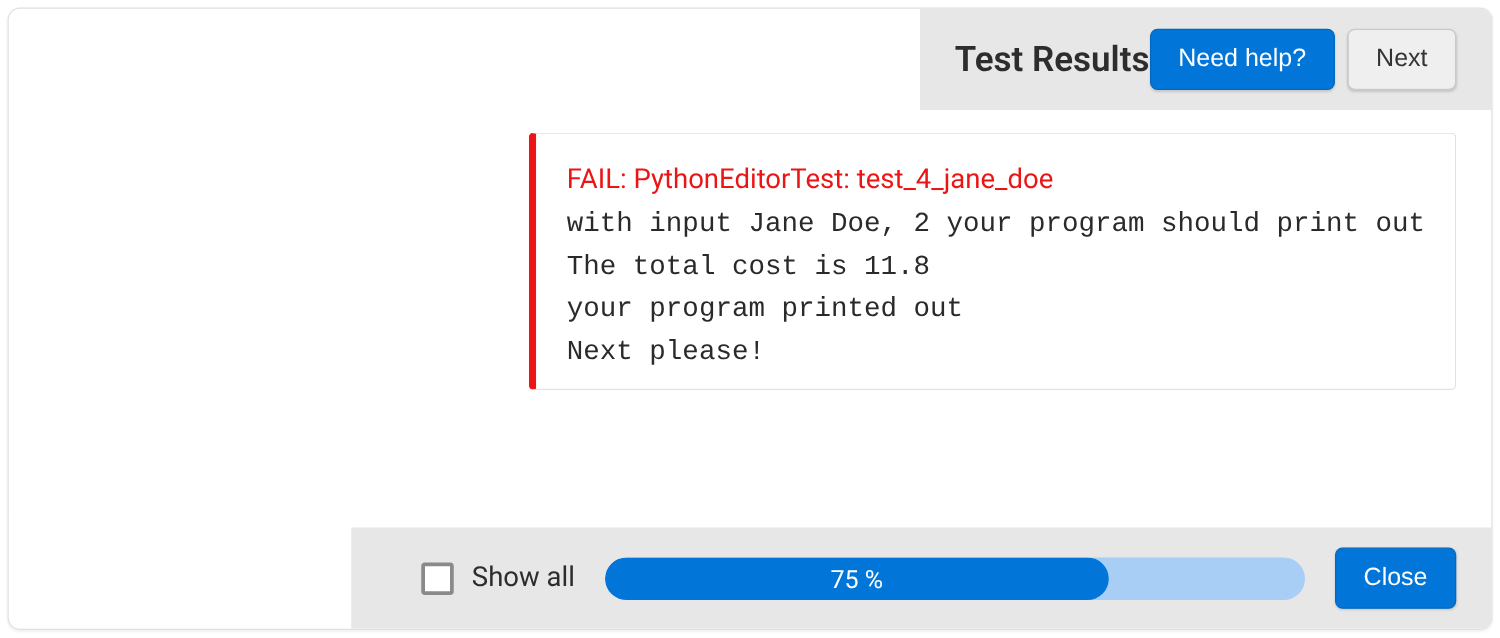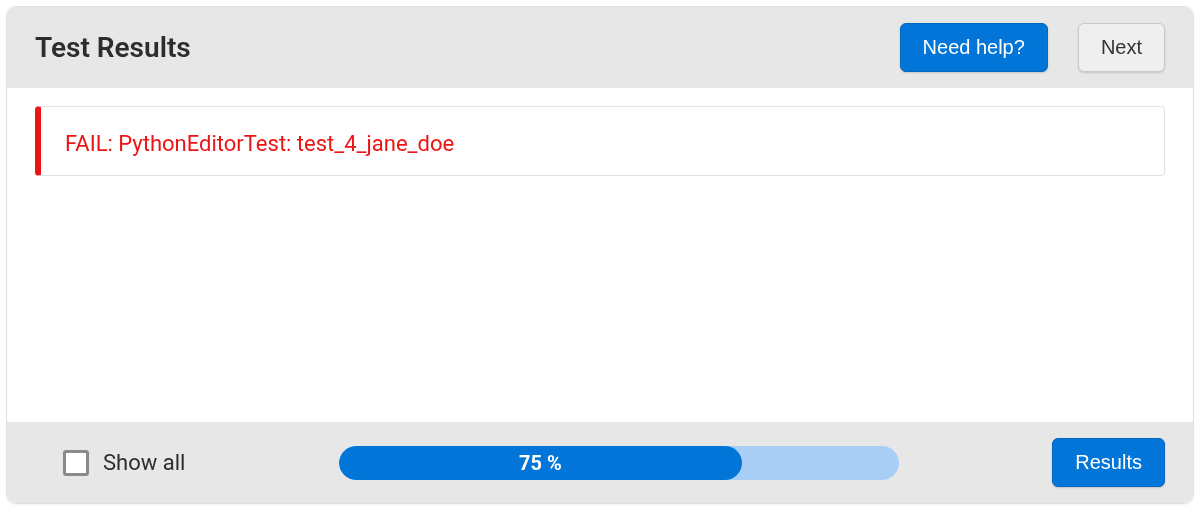--- a/index.html
+++ b/index.html
@@ -16,36 +16,37 @@
     }
     .panel {
       width: 100%;
       height: 100%;
       border: 1px solid #e0e0e0;
       border-radius: 10px;
       overflow: hidden;
       display: flex;
       flex-direction: column;
       box-shadow: 0 1px 2px rgba(0,0,0,0.06);
+      align-items: flex-end;
     }
     .header {
       background: #e7e7e7;
       display: flex;
       align-items: center;
       justify-content: space-between;
       padding: 16px 28px;
     }
     .header-title {
       font-size: 28px;
       font-weight: 600;
       color: #2d2d2d;
     }
     .header-actions {
       display: flex;
-      gap: 30px;
+      gap: 10px;
     }
     .btn {
       display: inline-flex;
       align-items: center;
       justify-content: center;
       font-size: 20px;
       font-weight: 500;
       border-radius: 6px;
       padding: 12px 22px;
       cursor: pointer;
@@ -135,21 +136,21 @@
       height: 100%;
       background: #0275d8;
       border-radius: 17px;
       display: flex;
       align-items: center;
       justify-content: center;
     }
     .progress-label {
       color: #ffffff;
       font-size: 20px;
-      font-weight: 700;
+      font-weight: 400;
     }
     .footer-actions {
       flex: 0 0 auto;
     }
   </style>
 </head>
 <body>
 
 <div class="panel">
 
@@ -157,35 +158,39 @@
     <div class="header-title">Test Results</div>
     <div class="header-actions">
       <button class="btn btn-primary">Need help?</button>
       <button class="btn btn-secondary">Next</button>
     </div>
   </div>
 
   <div class="body-area">
     <div class="test-card">
       <div class="fail-title">FAIL: PythonEditorTest: test_4_jane_doe</div>
+      <div class="mono-block">with input Jane Doe, 2 your program should print out
+The total cost is 11.8
+your program printed out
+Next please!</div>
     </div>
   </div>
 
   <div class="footer">
     <label class="showall-wrap">
       <span class="checkbox"></span>
       <span class="showall-label">Show all</span>
     </label>
 
     <div class="progress-wrap">
       <div class="progress">
         <div class="progress-fill" style="width:72%">
           <span class="progress-label">75 %</span>
         </div>
       </div>
     </div>
 
     <div class="footer-actions">
-      <button class="btn btn-primary">Results</button>
+      <button class="btn btn-primary">Close</button>
     </div>
   </div>
 
 </div>
 
 </body></html>

